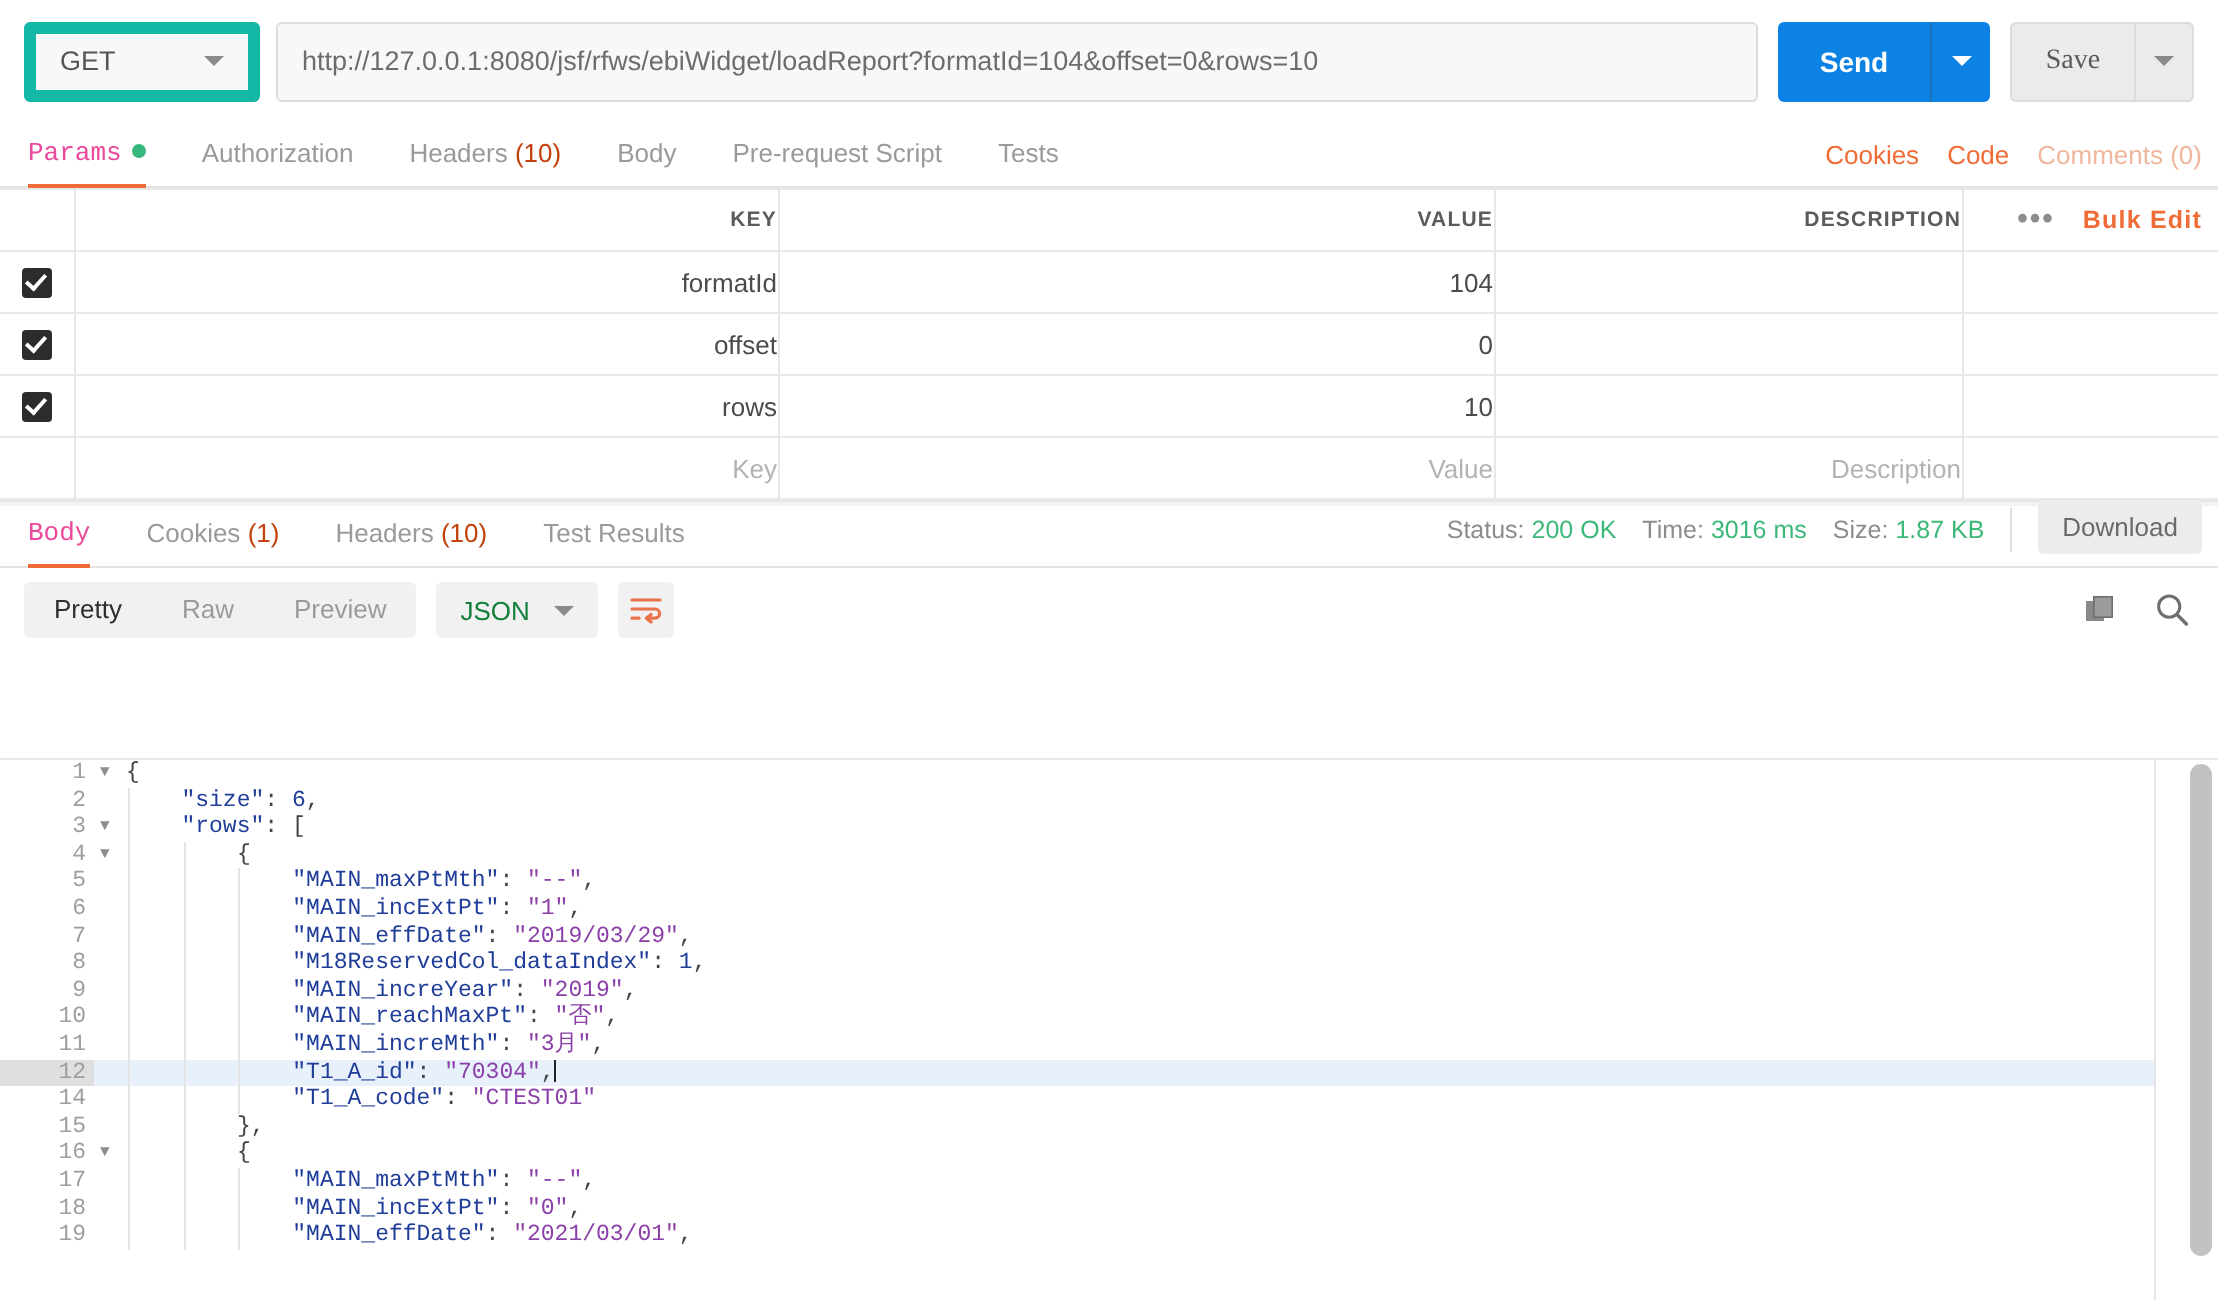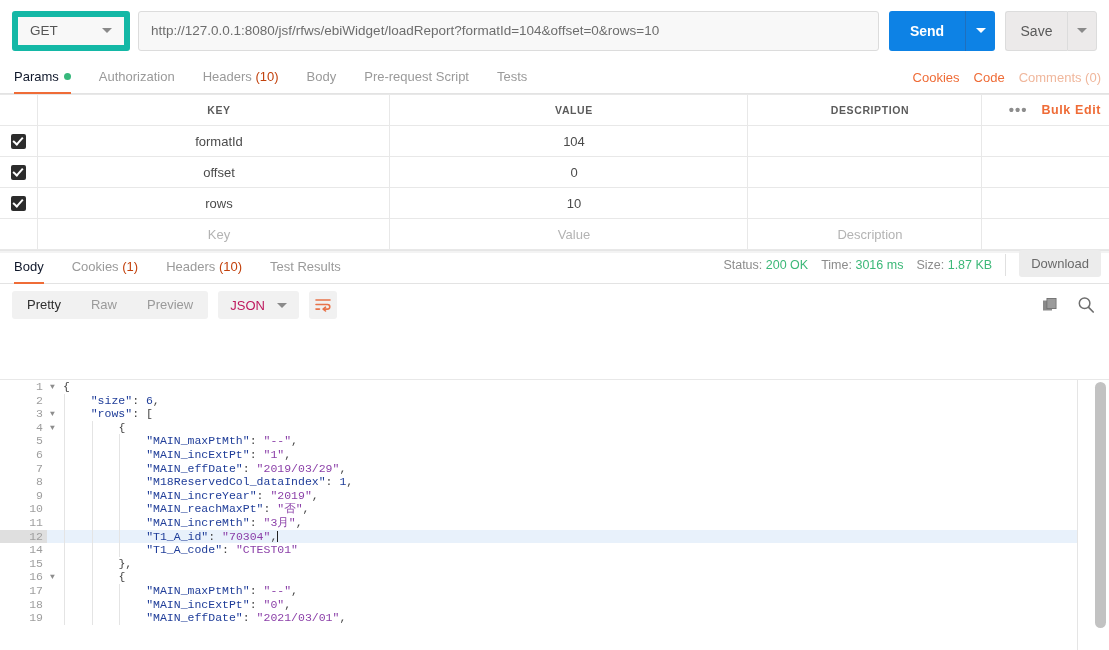--- a/index.html
+++ b/index.html
@@ -62,21 +62,21 @@
   }
   .send-caret .caret-dn { border-top-color: #ffffff; }
   .save-group { display: flex; margin-left: 10px; }
   .save-btn {
     height: 40px; min-width: 62px;
     background: #eceaea; color: #5a5a5a;
     border: 1px solid #dcdcdc; border-right: none;
     border-radius: 3px 0 0 3px;
     font-size: 14px;
     display: flex; align-items: center; justify-content: center;
-    padding: 0 14px; cursor: pointer;
+    padding: 0 14px; cursor: pointer; font-family: Liberation Serif, serif;
   }
   .save-caret {
     height: 40px; width: 30px;
     background: #eceaea; border: 1px solid #dcdcdc;
     border-radius: 0 3px 3px 0;
     display: flex; align-items: center; justify-content: center;
     cursor: pointer;
   }
 
   
@@ -87,21 +87,21 @@
     padding: 0 14px;
     position: relative;
   }
   .tab {
     font-size: 13px; color: #9a9a9a;
     padding: 0 14px 9px 14px;
     cursor: pointer; white-space: nowrap;
     position: relative;
   }
   .tab:first-child { padding-left: 0; }
-  .tab.active { color: #0f172a; }
+  .tab.active { color: #ec4899; font-family: Liberation Mono, monospace; }
   .tab.active::after {
     content: ""; position: absolute;
     left: 0; right: 14px; bottom: -1px; height: 2px;
     background: #ef6c37;
   }
   .tab .count { color: #c2410c; }
   .dot-green {
     display: inline-block; width: 7px; height: 7px;
     border-radius: 50%; background: #37b87c;
     margin-left: 5px; vertical-align: 1px;
@@ -117,21 +117,21 @@
   .qp-title {
     font-size: 13px; color: #767676;
     padding: 12px 0 11px 12px;
   }
   .params-table { width: 100%; border-collapse: collapse; }
   .params-table tr { height: 31px; }
   .params-table td, .params-table th {
     border: 1px solid #e8e8e8;
     border-left: none;
     font-weight: normal;
-    text-align: center;
+    text-align: right;
   }
   .params-table tr td:first-child, .params-table tr th:first-child { border-left: none; }
   .col-chk { width: 37px; border-right: 1px solid #e8e8e8 !important; }
   .col-key { width: 352px; }
   .col-val { width: 358px; }
   .col-desc { }
   .col-act { width: 128px; border-right: none !important; }
   th.hd {
     font-size: 10.5px; letter-spacing: .6px;
     color: #5b5b5b; font-weight: bold;
@@ -194,21 +194,21 @@
   }
   .seg-item {
     font-size: 13px; color: #9a9a9a;
     padding: 0 15px; line-height: 28px; cursor: pointer;
   }
   .seg-item.active { color: #2e2e2e; text-align: right; }
   .fmt-select {
     display: flex; align-items: center; gap: 12px;
     background: #f1f1f1; border-radius: 3px;
     height: 28px; padding: 0 12px; margin-left: 10px;
-    font-size: 13px; color: #be185d; cursor: pointer;
+    font-size: 13px; color: #15803d; cursor: pointer;
   }
   .wrap-btn {
     width: 28px; height: 28px; margin-left: 10px;
     background: #f1f1f1; border-radius: 3px;
     display: flex; align-items: center; justify-content: center;
     cursor: pointer;
   }
   .viewer-right {
     position: absolute; right: 14px;
     display: flex; align-items: center; gap: 18px;

